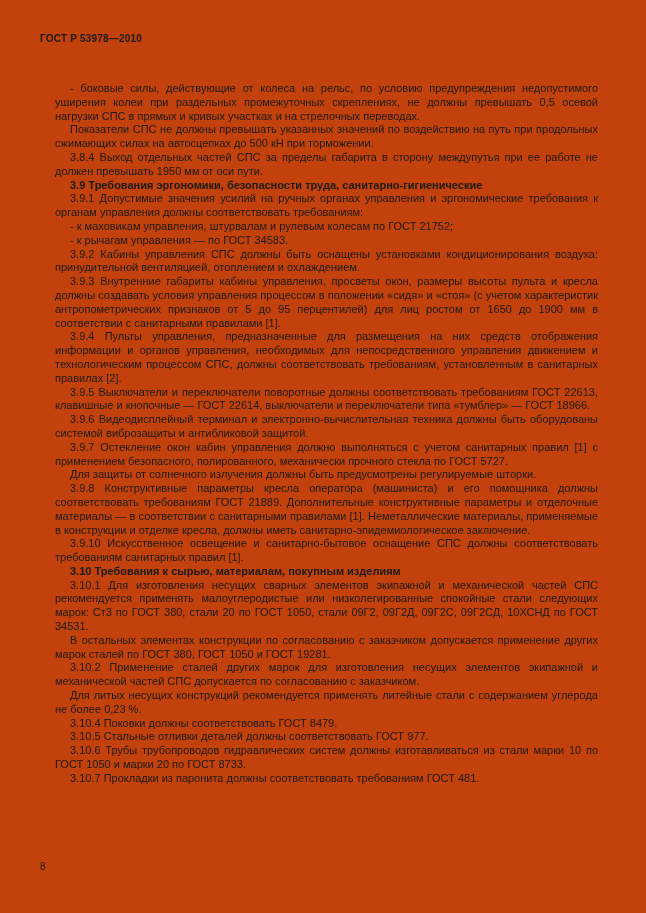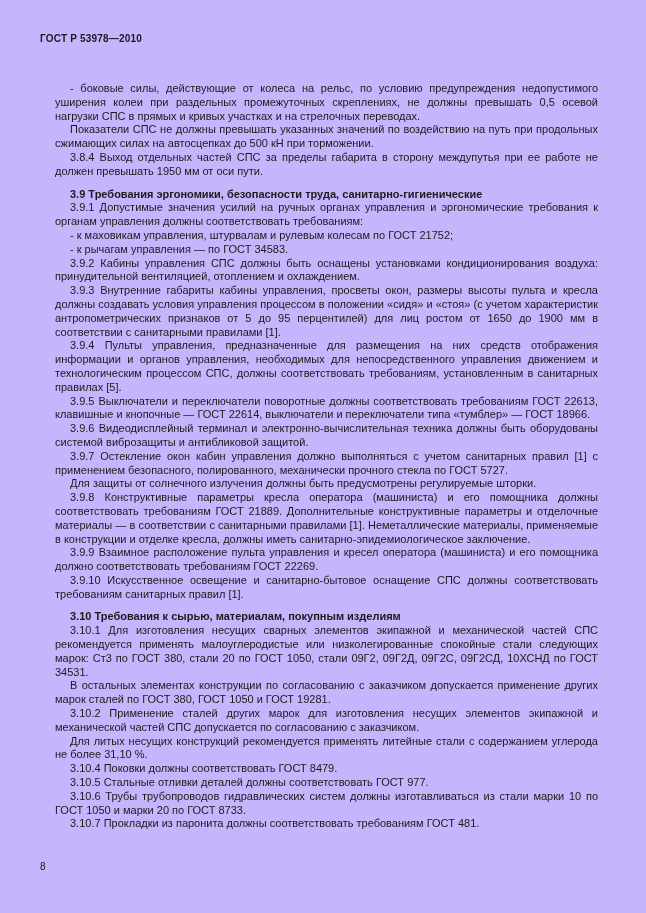--- a/index.html
+++ b/index.html
@@ -11,21 +11,21 @@
     width: 646px;
     height: 913px;
     position: relative;
     font-family: "Liberation Sans", sans-serif;
     color: #1b1b1b;
     overflow: hidden;
   }
   .page {
     position: absolute;
     inset: 0;
-    background: #c4b5fd;
+    background: #c2410c;
   }
   .doc-header {
     position: absolute;
     left: 40px;
     top: 33px;
     font-size: 10px;
     font-weight: bold;
     letter-spacing: 0.2px;
     color: #1b1b1b;
   }
@@ -39,21 +39,20 @@
     text-align: justify;
     color: #1b1b1b;
   }
   .content p {
     margin: 0;
     padding: 0;
     text-indent: 15px;
   }
   .content p.bold {
     font-weight: bold;
-    margin-top: 9px;
   }
   .page-number {
     position: absolute;
     left: 40px;
     top: 861px;
     font-size: 10px;
     color: #1b1b1b;
   }
 </style>
 </head>
@@ -66,33 +65,32 @@
   <div class="content">
       <p>- боковые силы, действующие от колеса на рельс, по условию предупреждения недопустимого уширения колеи при раздельных промежуточных скреплениях, не должны превышать 0,5 осевой нагрузки СПС в прямых и кривых участках и на стрелочных переводах.</p>
       <p>Показатели СПС не должны превышать указанных значений по воздействию на путь при продольных сжимающих силах на автосцепках до 500 кН при торможении.</p>
       <p>3.8.4 Выход отдельных частей СПС за пределы габарита в сторону междупутья при ее работе не должен превышать 1950 мм от оси пути.</p>
       <p class="bold">3.9 Требования эргономики, безопасности труда, санитарно-гигиенические</p>
       <p>3.9.1 Допустимые значения усилий на ручных органах управления и эргономические требования к органам управления должны соответствовать требованиям:</p>
       <p>- к маховикам управления, штурвалам и рулевым колесам по ГОСТ 21752;</p>
       <p>- к рычагам управления — по ГОСТ 34583.</p>
       <p>3.9.2 Кабины управления СПС должны быть оснащены установками кондиционирования воздуха: принудительной вентиляцией, отоплением и охлаждением.</p>
       <p>3.9.3 Внутренние габариты кабины управления, просветы окон, размеры высоты пульта и кресла должны создавать условия управления процессом в положении «сидя» и «стоя» (с учетом характеристик антропометрических признаков от 5 до 95 перцентилей) для лиц ростом от 1650 до 1900 мм в соответствии с санитарными правилами [1].</p>
-      <p>3.9.4 Пульты управления, предназначенные для размещения на них средств отображения информации и органов управления, необходимых для непосредственного управления движением и технологическим процессом СПС, должны соответствовать требованиям, установленным в санитарных правилах [5].</p>
+      <p>3.9.4 Пульты управления, предназначенные для размещения на них средств отображения информации и органов управления, необходимых для непосредственного управления движением и технологическим процессом СПС, должны соответствовать требованиям, установленным в санитарных правилах [2].</p>
       <p>3.9.5 Выключатели и переключатели поворотные должны соответствовать требованиям ГОСТ 22613, клавишные и кнопочные — ГОСТ 22614, выключатели и переключатели типа «тумблер» — ГОСТ 18966.</p>
       <p>3.9.6 Видеодисплейный терминал и электронно-вычислительная техника должны быть оборудованы системой виброзащиты и антибликовой защитой.</p>
       <p>3.9.7 Остекление окон кабин управления должно выполняться с учетом санитарных правил [1] с применением безопасного, полированного, механически прочного стекла по ГОСТ 5727.</p>
       <p>Для защиты от солнечного излучения должны быть предусмотрены регулируемые шторки.</p>
       <p>3.9.8 Конструктивные параметры кресла оператора (машиниста) и его помощника должны соответствовать требованиям ГОСТ 21889. Дополнительные конструктивные параметры и отделочные материалы — в соответствии с санитарными правилами [1]. Неметаллические материалы, применяемые в конструкции и отделке кресла, должны иметь санитарно-эпидемиологическое заключение.</p>
-      <p>3.9.9 Взаимное расположение пульта управления и кресел оператора (машиниста) и его помощника должно соответствовать требованиям ГОСТ 22269.</p>
       <p>3.9.10 Искусственное освещение и санитарно-бытовое оснащение СПС должны соответствовать требованиям санитарных правил [1].</p>
       <p class="bold">3.10 Требования к сырью, материалам, покупным изделиям</p>
       <p>3.10.1 Для изготовления несущих сварных элементов экипажной и механической частей СПС рекомендуется применять малоуглеродистые или низколегированные спокойные стали следующих марок: Ст3 по ГОСТ 380, стали 20 по ГОСТ 1050, стали 09Г2, 09Г2Д, 09Г2С, 09Г2СД, 10ХСНД по ГОСТ 34531.</p>
       <p>В остальных элементах конструкции по согласованию с заказчиком допускается применение других марок сталей по ГОСТ 380, ГОСТ 1050 и ГОСТ 19281.</p>
       <p>3.10.2 Применение сталей других марок для изготовления несущих элементов экипажной и механической частей СПС допускается по согласованию с заказчиком.</p>
-      <p>Для литых несущих конструкций рекомендуется применять литейные стали с содержанием углерода не более 31,10 %.</p>
+      <p>Для литых несущих конструкций рекомендуется применять литейные стали с содержанием углерода не более 0,23 %.</p>
       <p>3.10.4 Поковки должны соответствовать ГОСТ 8479.</p>
       <p>3.10.5 Стальные отливки деталей должны соответствовать ГОСТ 977.</p>
       <p>3.10.6 Трубы трубопроводов гидравлических систем должны изготавливаться из стали марки 10 по ГОСТ 1050 и марки 20 по ГОСТ 8733.</p>
       <p>3.10.7 Прокладки из паронита должны соответствовать требованиям ГОСТ 481.</p>
     </div>
 
   <div class="page-number">8</div>
 
 </div>
 

